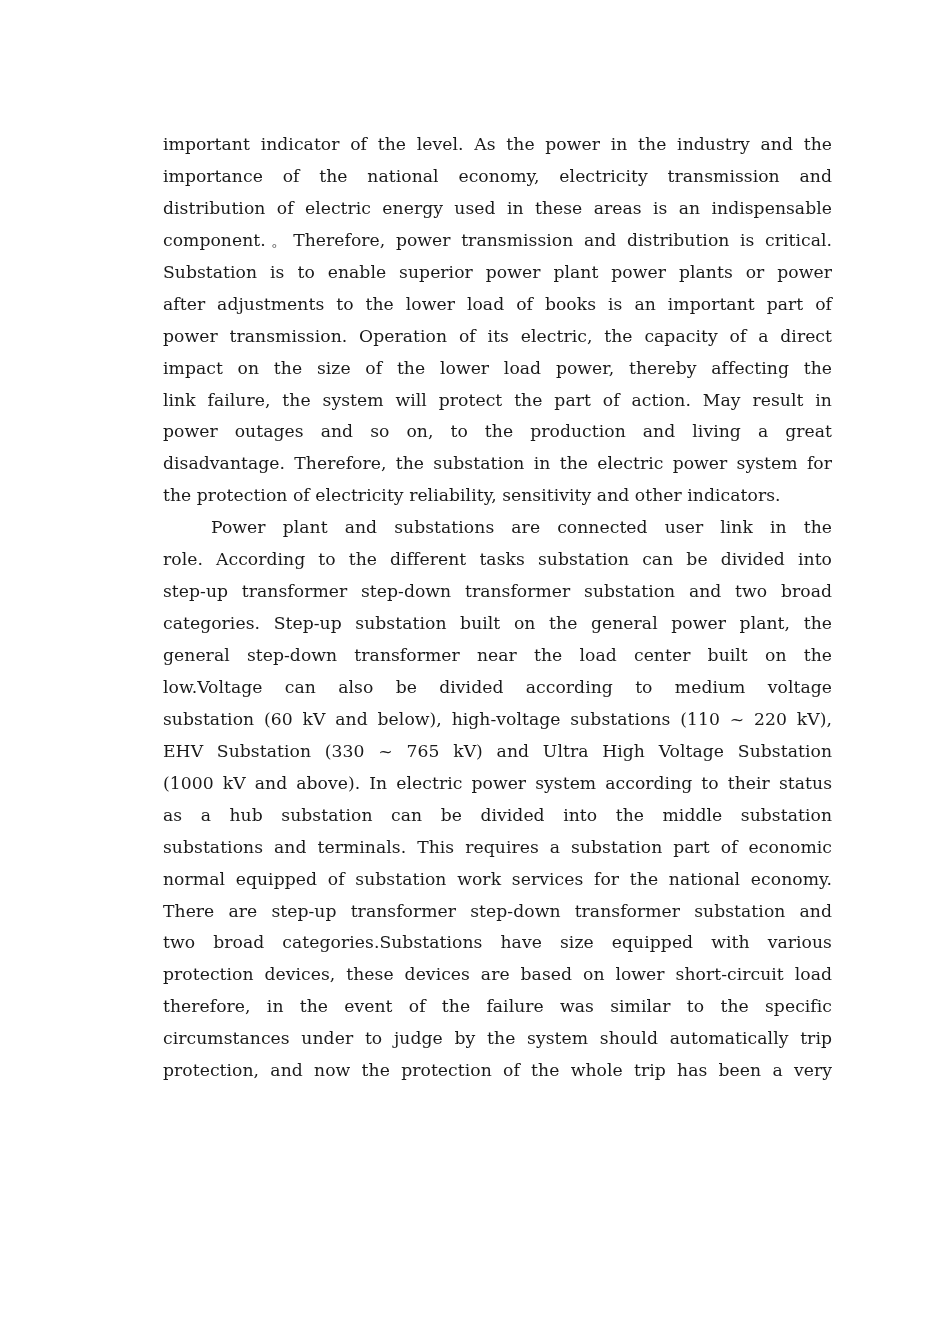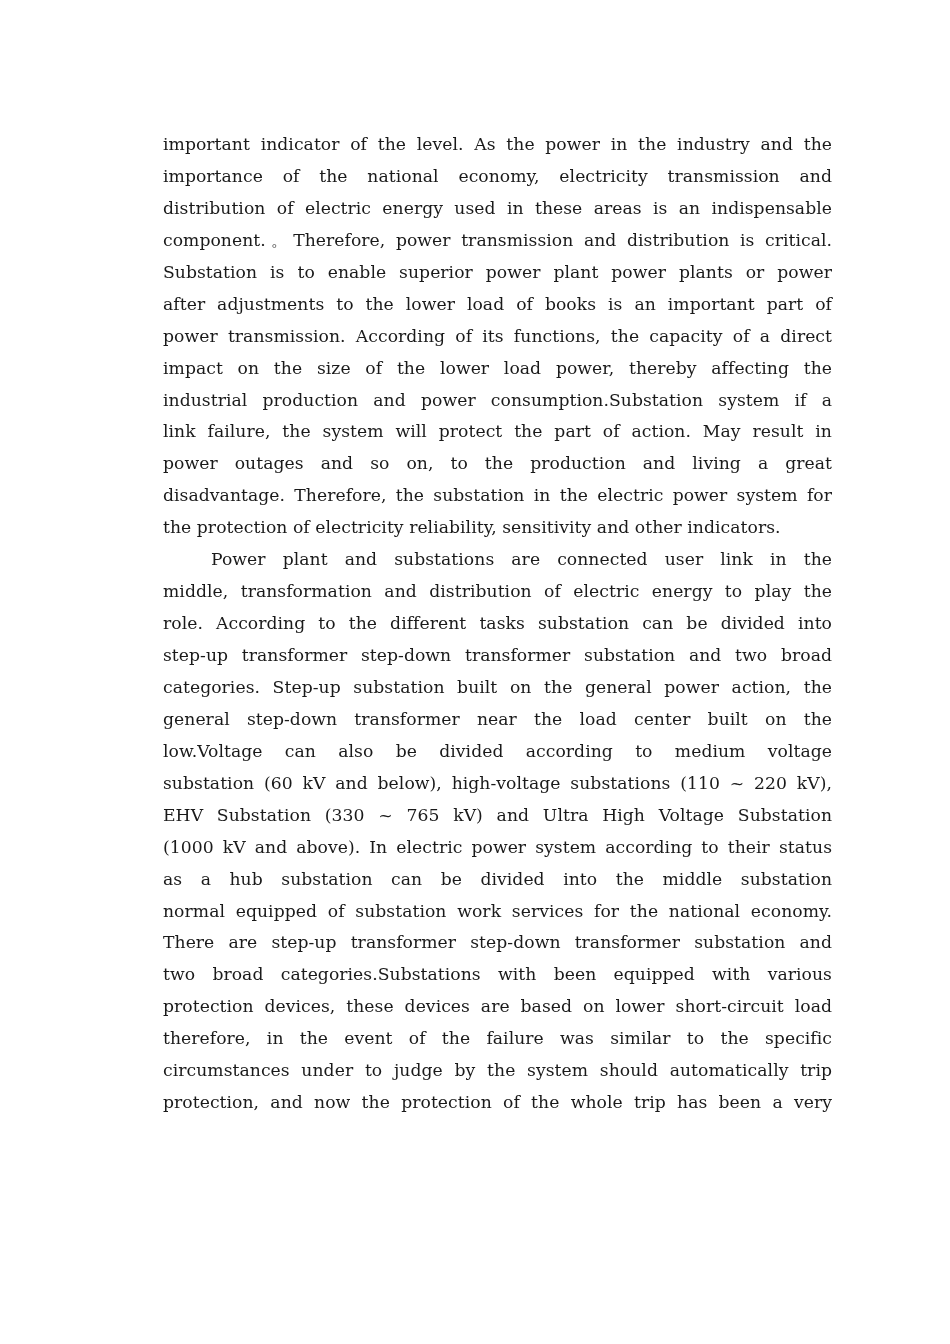--- a/index.html
+++ b/index.html
@@ -52,44 +52,43 @@
 <div class="page">
   <div class="text-block">
 
     <div>
       <div class="line">important indicator of the level. As the power in the industry and the</div>
       <div class="line">importance of the national economy, electricity transmission and</div>
       <div class="line">distribution of electric energy used in these areas is an indispensable</div>
       <div class="line">component.。Therefore, power transmission and distribution is critical.</div>
       <div class="line">Substation is to enable superior power plant power plants or power</div>
       <div class="line">after adjustments to the lower load of books is an important part of</div>
-      <div class="line">power transmission. According of its functions, the capacity of a direct</div>
+      <div class="line">power transmission. Operation of its electric, the capacity of a direct</div>
       <div class="line">impact on the size of the lower load power, thereby affecting the</div>
-      <div class="line">industrial production and power consumption.Substation system if a</div>
       <div class="line">link failure, the system will protect the part of action. May result in</div>
       <div class="line">power outages and so on, to the production and living a great</div>
       <div class="line">disadvantage. Therefore, the substation in the electric power system for</div>
       <div class="line last">the protection of electricity reliability, sensitivity and other indicators.</div>
     </div>
 
     <div>
       <div class="line indent">Power plant and substations are connected user link in the</div>
-      <div class="line">middle, transformation and distribution of electric energy to play the</div>
       <div class="line">role. According to the different tasks substation can be divided into</div>
       <div class="line">step-up transformer step-down transformer substation and two broad</div>
-      <div class="line">categories. Step-up substation built on the general power action, the</div>
+      <div class="line">categories. Step-up substation built on the general power plant, the</div>
       <div class="line">general step-down transformer near the load center built on the</div>
       <div class="line">low.Voltage can also be divided according to medium voltage</div>
       <div class="line">substation (60 kV and below), high-voltage substations (110 ~ 220 kV),</div>
       <div class="line">EHV Substation (330 ~ 765 kV) and Ultra High Voltage Substation</div>
       <div class="line">(1000 kV and above). In electric power system according to their status</div>
       <div class="line">as a hub substation can be divided into the middle substation</div>
+      <div class="line">substations and terminals. This requires a substation part of economic</div>
       <div class="line">normal equipped of substation work services for the national economy.</div>
       <div class="line">There are step-up transformer step-down transformer substation and</div>
-      <div class="line">two broad categories.Substations with been equipped with various</div>
+      <div class="line">two broad categories.Substations have size equipped with various</div>
       <div class="line">protection devices, these devices are based on lower short-circuit load</div>
       <div class="line">therefore, in the event of the failure was similar to the specific</div>
       <div class="line">circumstances under to judge by the system should automatically trip</div>
       <div class="line">protection, and now the protection of the whole trip has been a very</div>
     </div>
 
   </div>
 </div>
 
 </body></html>

